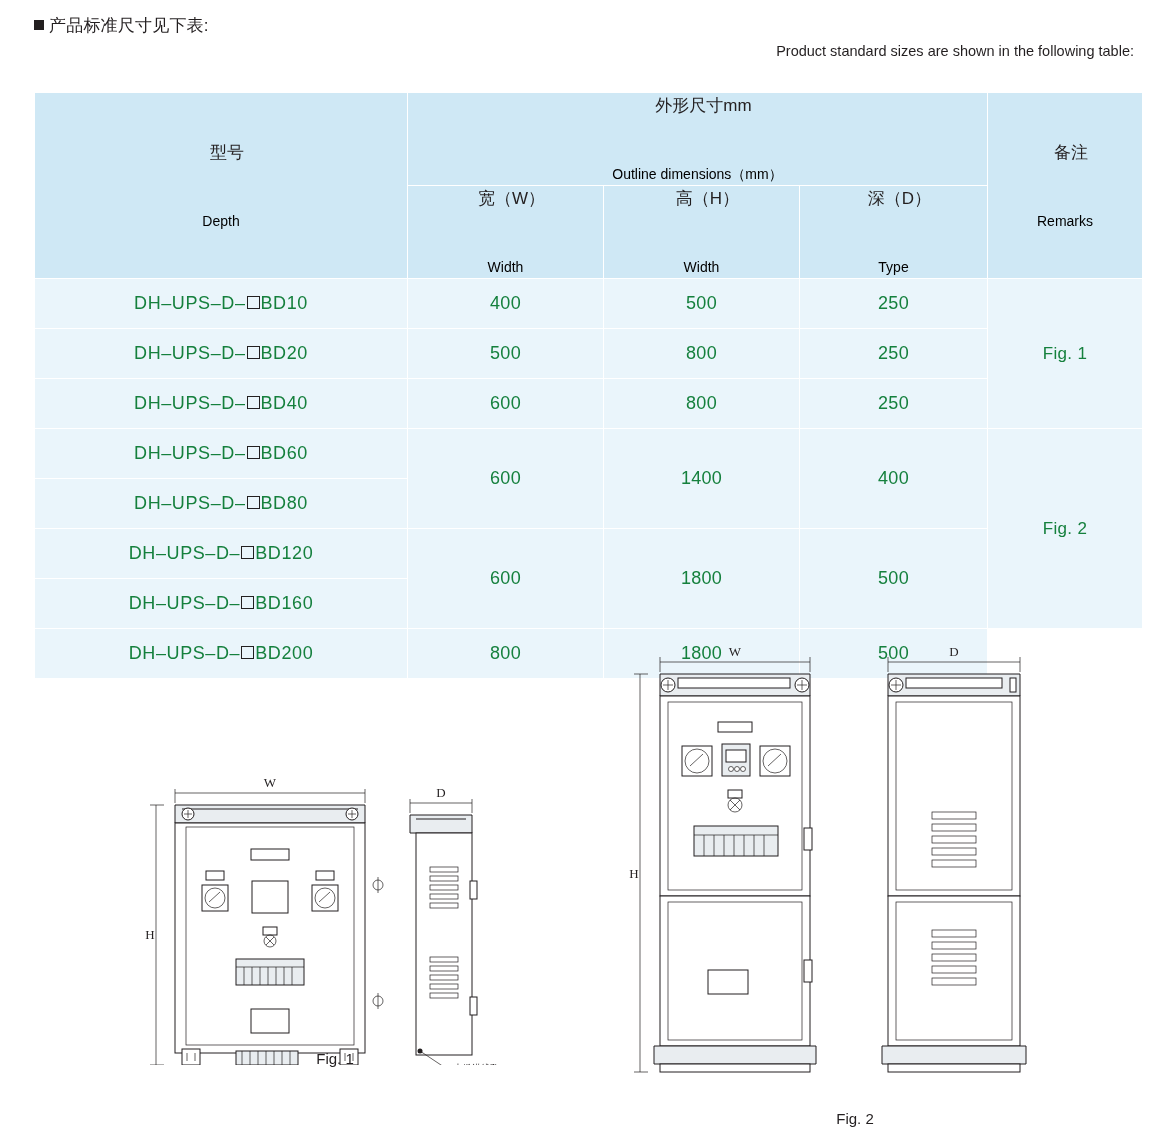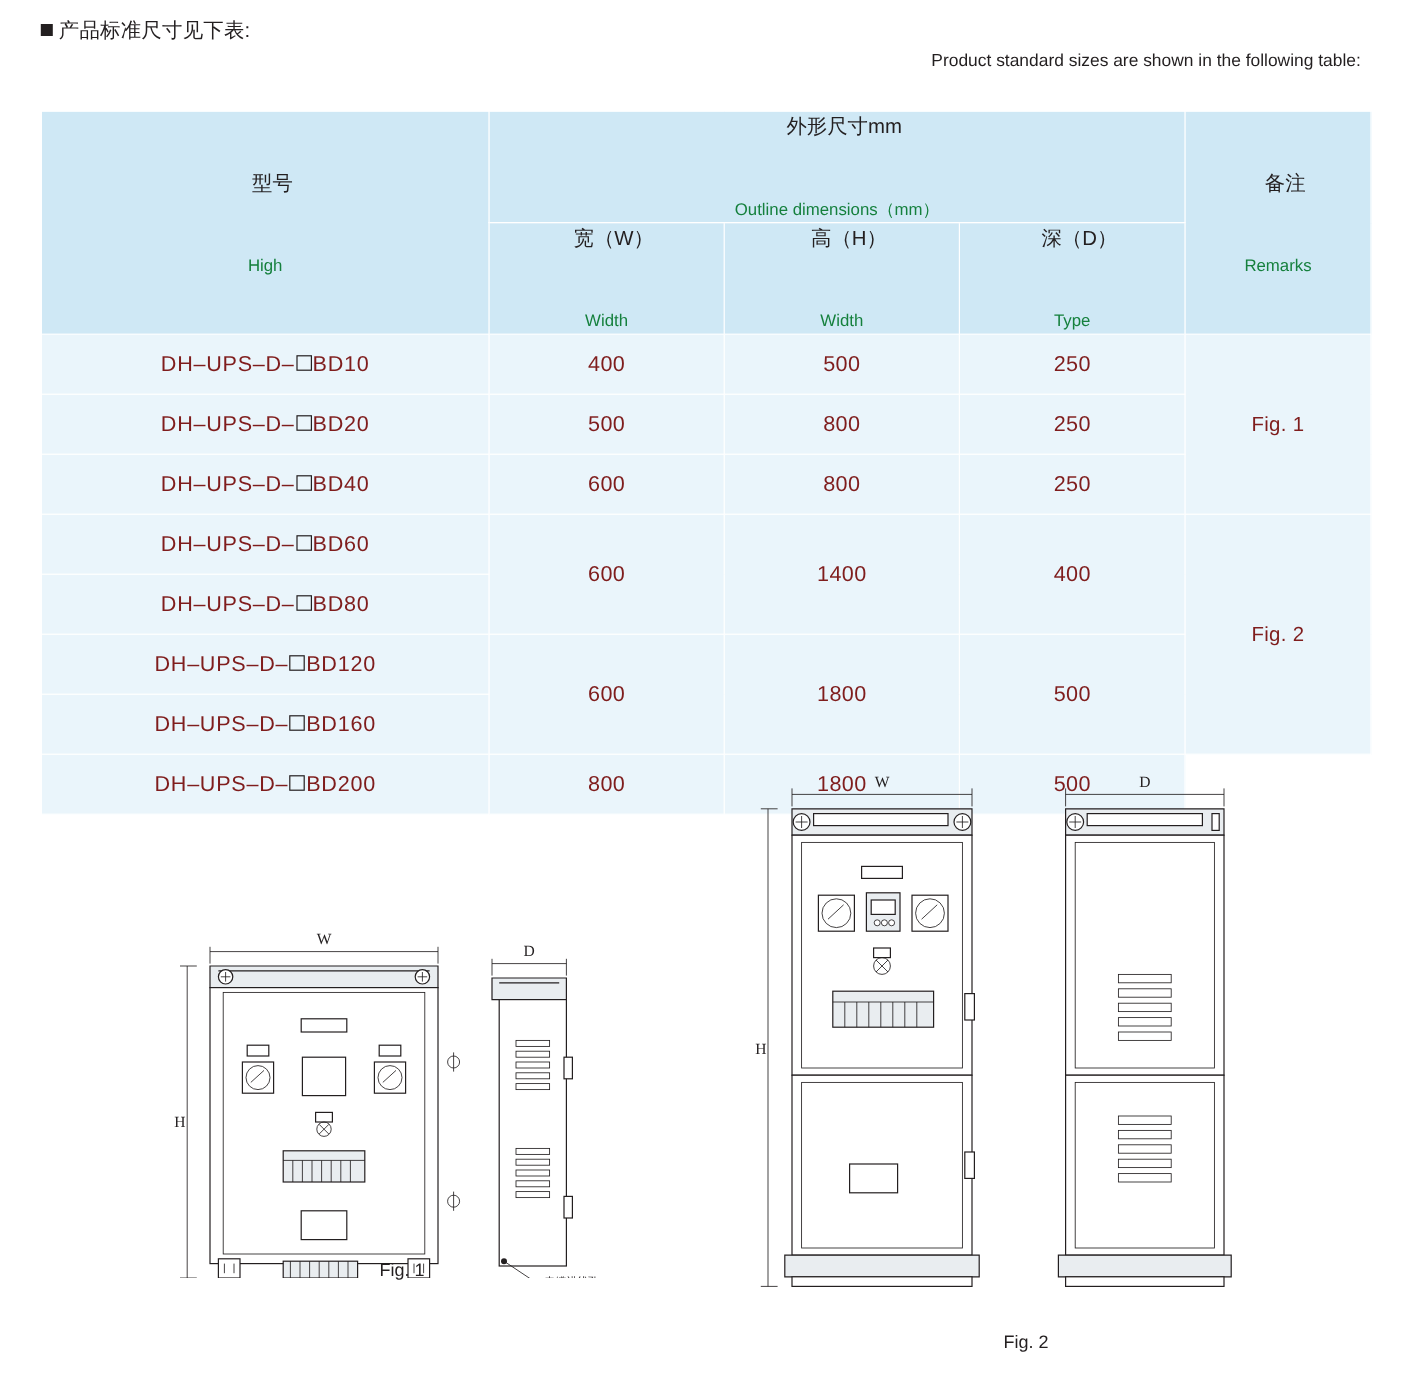--- a/index.html
+++ b/index.html
@@ -76,27 +76,27 @@
   .hdr .cn {
     font-size: 17px;
     line-height: 23px;
     display: block;
     padding-left: 12px;
   }
   .hdr .en {
     font-size: 14px;
     line-height: 19px;
     display: block;
-    color: #15803d;
+    color: #000000;
     margin-top: 48px;
   }
   td.body-cell {
     background: #eaf5fb;
     font-size: 18px;
-    color: #7f1d1d;
+    color: #15803d;
     height: 47px;
     letter-spacing: 0.3px;
   }
   td.body-cell.type {
     font-size: 18px;
     letter-spacing: 0.6px;
   }
   td.body-cell.remark {
     font-size: 17px;
   }
@@ -163,21 +163,21 @@
         <col style="width:373px">
         <col style="width:196px">
         <col style="width:196px">
         <col style="width:188px">
         <col style="width:155px">
       </colgroup>
       <thead>
         <tr>
           <th class="hdr" rowspan="2" style="height:60px">
             <span class="cn">型号</span>
-            <span class="en">High</span>
+            <span class="en">Depth</span>
           </th>
           <th class="hdr" colspan="3" style="height:60px">
             <span class="cn">外形尺寸mm</span>
             <span class="en">Outline dimensions（mm）</span>
           </th>
           <th class="hdr" rowspan="2">
             <span class="cn">备注</span>
             <span class="en">Remarks</span>
           </th>
         </tr>

